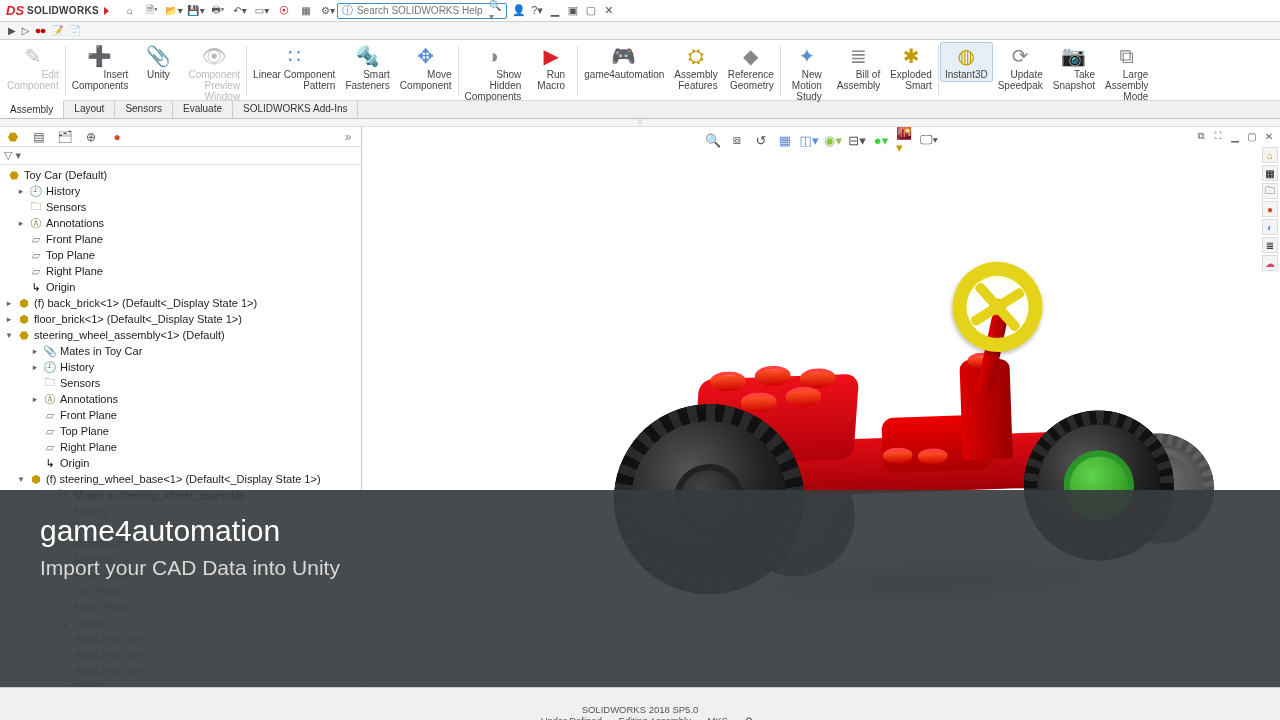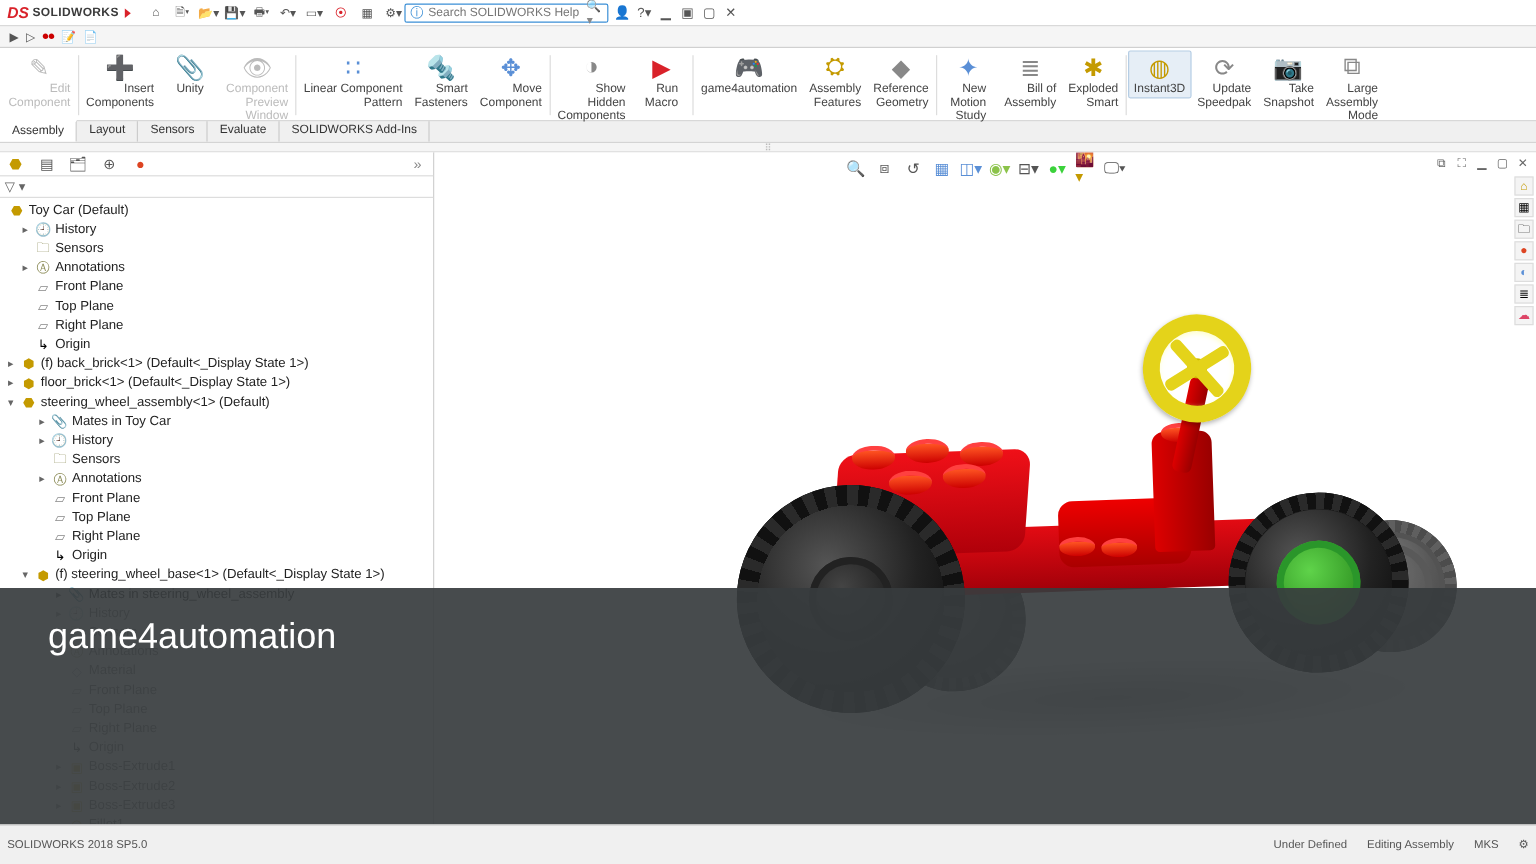--- a/index.html
+++ b/index.html
@@ -95,21 +95,21 @@
 .overlay .l1 { font-size:30px; font-weight:400; line-height:1.25; }
 .overlay .l2 { font-size:30px; font-weight:400; line-height:1.25; }
 .overlay .l3 { font-size:21px; font-weight:300; color:#d8d8d8; margin-top:6px; }
 
 
 .bottom-tabs { position:absolute; left:0; bottom:14px; height:18px; width:362px; background:#f0f0f0; border-top:1px solid #ccc; display:flex; font-size:10px; z-index:40; }
 .btab { padding:2px 10px; border-right:1px solid #ccc; cursor:pointer; color:#333; }
 .btab.active { background:#fff; }
 .gridico { padding:2px 6px; color:#666; border-right:1px solid #ccc; }
 
-.statusbar { position:absolute; bottom:0; left:0; right:0; height:14px; background:#f0f0f0; border-top:1px solid #ccc; display:flex; align-items:center; font-size:9.5px; color:#555; padding:16px 6px; z-index:60; }
+.statusbar { position:absolute; bottom:0; left:0; right:0; height:14px; background:#f0f0f0; border-top:1px solid #ccc; display:flex; align-items:center; font-size:9.5px; color:#555; padding:16px 6px; z-index:60;flex-direction:column; }
 .statusbar .sl { flex:1; }
 .statusbar .sr span { margin-left:14px; }
 </style>
 </head>
 <body>
 
 <div class="titlebar">
   <div class="logo">
     <span class="swirl">DS</span>
     <span class="name">SOLIDWORKS</span>
@@ -503,20 +503,21 @@
         </div>
       <div class="wheel front">
           <div class="hub"></div>
         </div>
     </div>
   </div>
 </div>
 
 <div class="overlay" id="overlay" style="top: 490px; bottom: 14px;">
   <div class="l1">game4automation</div>
+  <div class="l3">Import your CAD Data into Unity</div>
 </div>
 
 <div class="bottom-tabs" id="bottom-tabs">
   <span class="gridico">▦</span>
 <div class="btab active">Model</div>
     <div class="btab">Motion Study 1</div>
   </div>
 
 <div class="statusbar">
   <div class="sl">SOLIDWORKS 2018 SP5.0</div>

